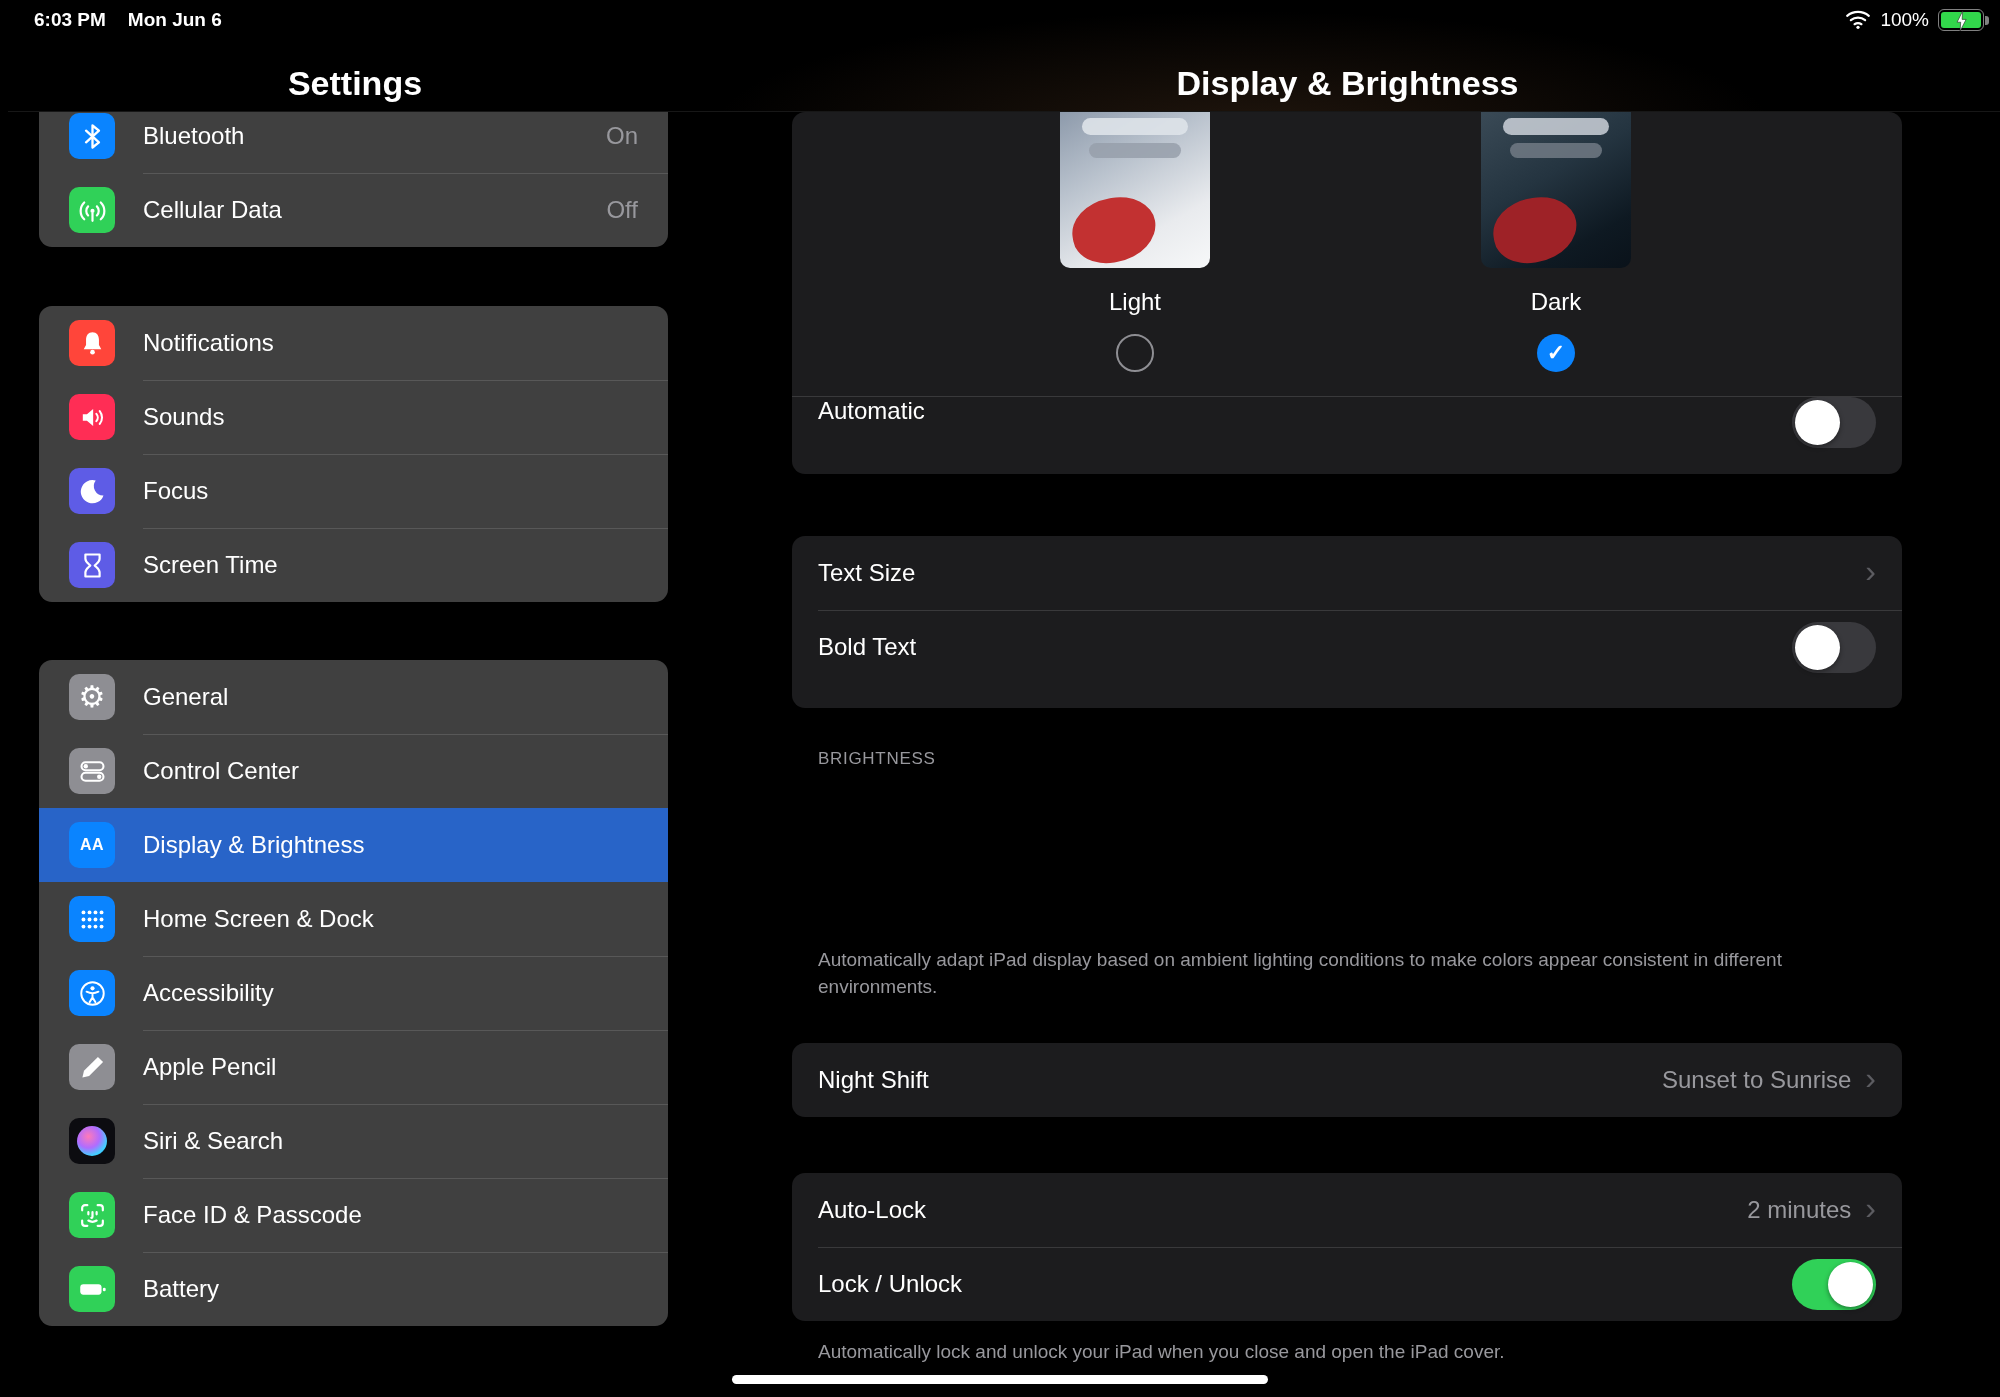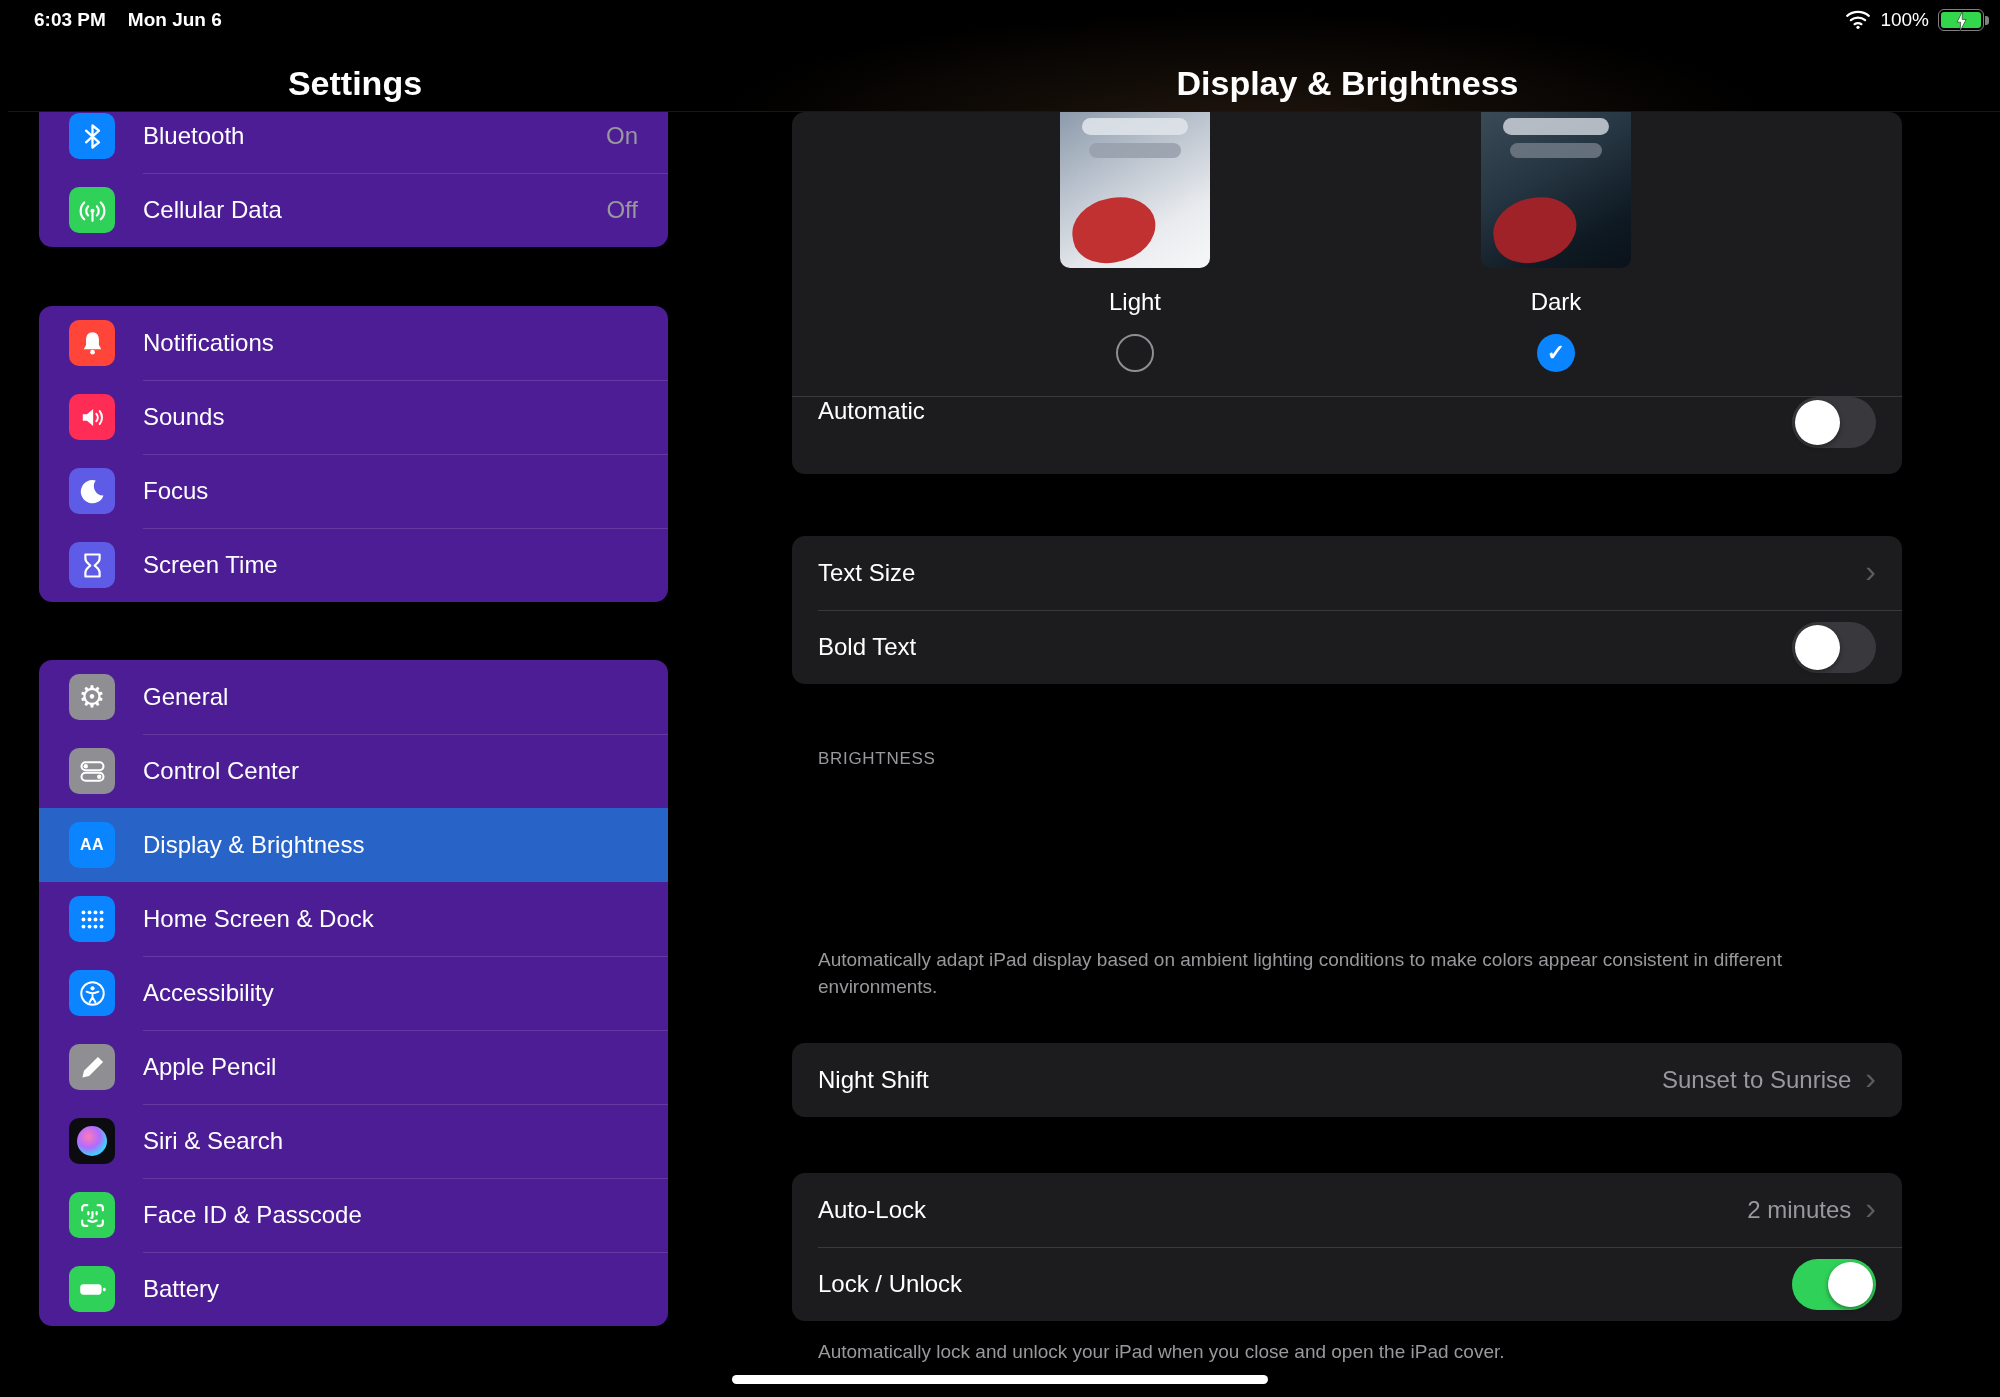--- a/index.html
+++ b/index.html
@@ -15,21 +15,21 @@
   .wifi-svg { width: 26px; height: 20px; }
   .battery { position: relative; width: 46px; height: 22px; border: 1.5px solid rgba(255,255,255,0.5); border-radius: 6px; }
   .battery-fill { position: absolute; inset: 2px; border-radius: 3px; background: #32d74b; }
   .battery-tip { position: absolute; right: -6px; top: 6px; width: 4px; height: 9px; border-radius: 0 3px 3px 0; background: rgba(255,255,255,0.5); }
   .bolt { position: absolute; left: 16px; top: 0; width: 13px; height: 22px; }
 
   
   .sidebar { position: absolute; left: 8px; top: 0; width: 695px; height: 1397px; background: #000; border-right: 1px solid rgba(255,255,255,0.12); }
   .sidebar-header { position: absolute; top: 0; left: 0; right: 0; height: 112px; background: #000; z-index: 20; border-bottom: 1px solid rgba(255,255,255,0.09); }
   .sidebar-header h1 { position: absolute; top: 64px; width: 100%; text-align: center; font-size: 34px; font-weight: 700; }
-  .group { position: absolute; left: 31px; width: 629px; background: #4c1d95; border-radius: 13px; overflow: hidden; }
+  .group { position: absolute; left: 31px; width: 629px; background: #404040; border-radius: 13px; overflow: hidden; }
   .g1 { top: 99px; }
   .g2 { top: 306px; }
   .g3 { top: 660px; }
   .srow { position: relative; height: 74px; display: flex; align-items: center; padding-left: 30px; }
   .srow + .srow::before { content: ""; position: absolute; left: 104px; right: 0; top: 0; height: 1px; background: rgba(255,255,255,0.13); }
   .srow.selected { background: #2864c8; }
   .srow.selected::before, .srow.selected + .srow::before { display: none; }
   .app-icon { width: 46px; height: 46px; border-radius: 10px; flex: 0 0 auto; margin-right: 28px; display: flex; align-items: center; justify-content: center; overflow: hidden; }
   .app-icon svg { width: 31px; height: 31px; }
   .app-icon .glyph { font-size: 30px; line-height: 1; color: #fff; }
@@ -71,21 +71,21 @@
   .radio-on { left: 745px; background: #0a84ff; color: #fff; font-size: 22px; font-weight: 700; }
   .automatic-row { position: absolute; left: 0; right: 0; top: 284px; height: 92px; display: flex; padding: 0 26px; font-size: 24px; border-top: 1px solid rgba(255,255,255,0.13); }
 
   
   .toggle { position: relative; width: 84px; height: 51px; border-radius: 26px; background: #39393d; margin-left: auto; flex: 0 0 auto; }
   .toggle .knob { position: absolute; top: 3px; left: 3px; width: 45px; height: 45px; border-radius: 50%; background: #fff; box-shadow: 0 2px 5px rgba(0,0,0,0.4); }
   .toggle.on { background: #30d158; }
   .toggle.on .knob { left: auto; right: 3px; }
 
   
-  .textgroup { top: 536px; height: 148px; }
+  .textgroup { top: 536px; height: 172px; }
 
   
   .section-header { position: absolute; left: 123px; top: 749px; font-size: 17px; letter-spacing: 0.7px; color: #98989d; }
   .brightgroup { top: 787px; height: 148px; }
   .slider-row { position: relative; height: 74px; }
   .sun { position: absolute; }
   .sun-small { left: 26px; top: 24px; width: 26px; height: 26px; }
   .sun-big { right: 24px; top: 19px; width: 36px; height: 36px; }
   .slider-track { position: absolute; left: 88px; right: 93px; top: 34px; height: 6px; border-radius: 3px; background: #48484c; }
   .slider-fill { position: absolute; left: 0; top: 0; height: 6px; width: 306px; border-radius: 3px; background: #4379d6; }

